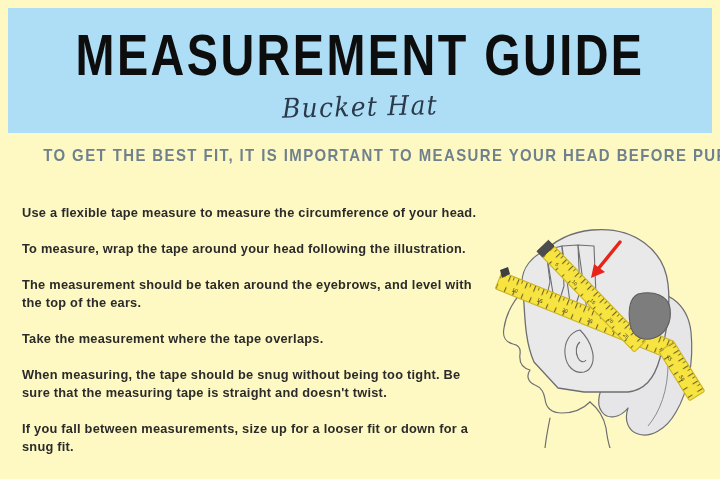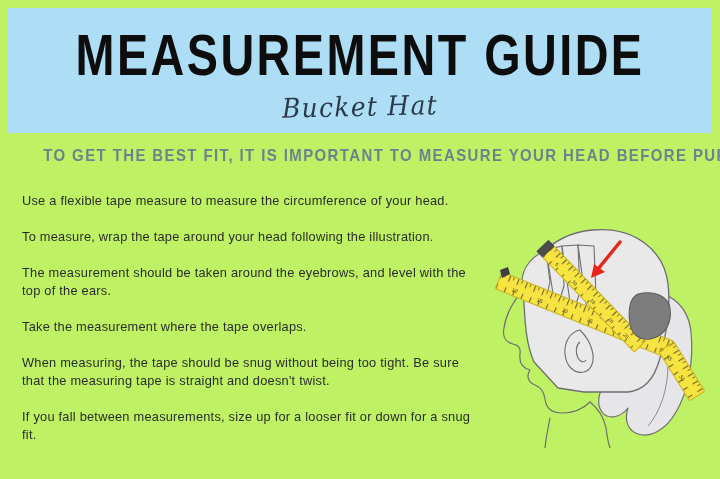--- a/index.html
+++ b/index.html
@@ -5,21 +5,21 @@
   html,body{margin:0;padding:0;}
   body{
     width:720px;height:479px;
     background:#ffffff;
     font-family:"Liberation Sans", sans-serif;
     overflow:hidden;
     position:relative;
   }
   #page{
     position:absolute;inset:0;
-    background:#bef264;
+    background:#fef9c3;
     padding-left:12px;
   }
 
   
   .header-band{
     position:absolute;
     left:8px;top:8px;
     width:704px;height:125px;
     background:#addef5;
   }
@@ -67,22 +67,23 @@
     letter-spacing:1.6px;
     color:#6f818d;
     transform:scaleX(0.88);
     transform-origin:50% 50%;
     white-space:nowrap;
   }
 
   
   .body-copy{
     position:absolute;
-    left:22px;top:192px;
+    left:22px;top:204px;
     width:470px;
+    font-weight:bold;
   }
   .para{
     font-family:"Liberation Sans Narrow","Liberation Sans",sans-serif;
     font-size:13.2px;
     line-height:18px;
     letter-spacing:.25px;
     color:#2b2b2b;
     margin:0 0 18px 0;
     transform:scaleX(0.97);
     transform-origin:0 50%;

